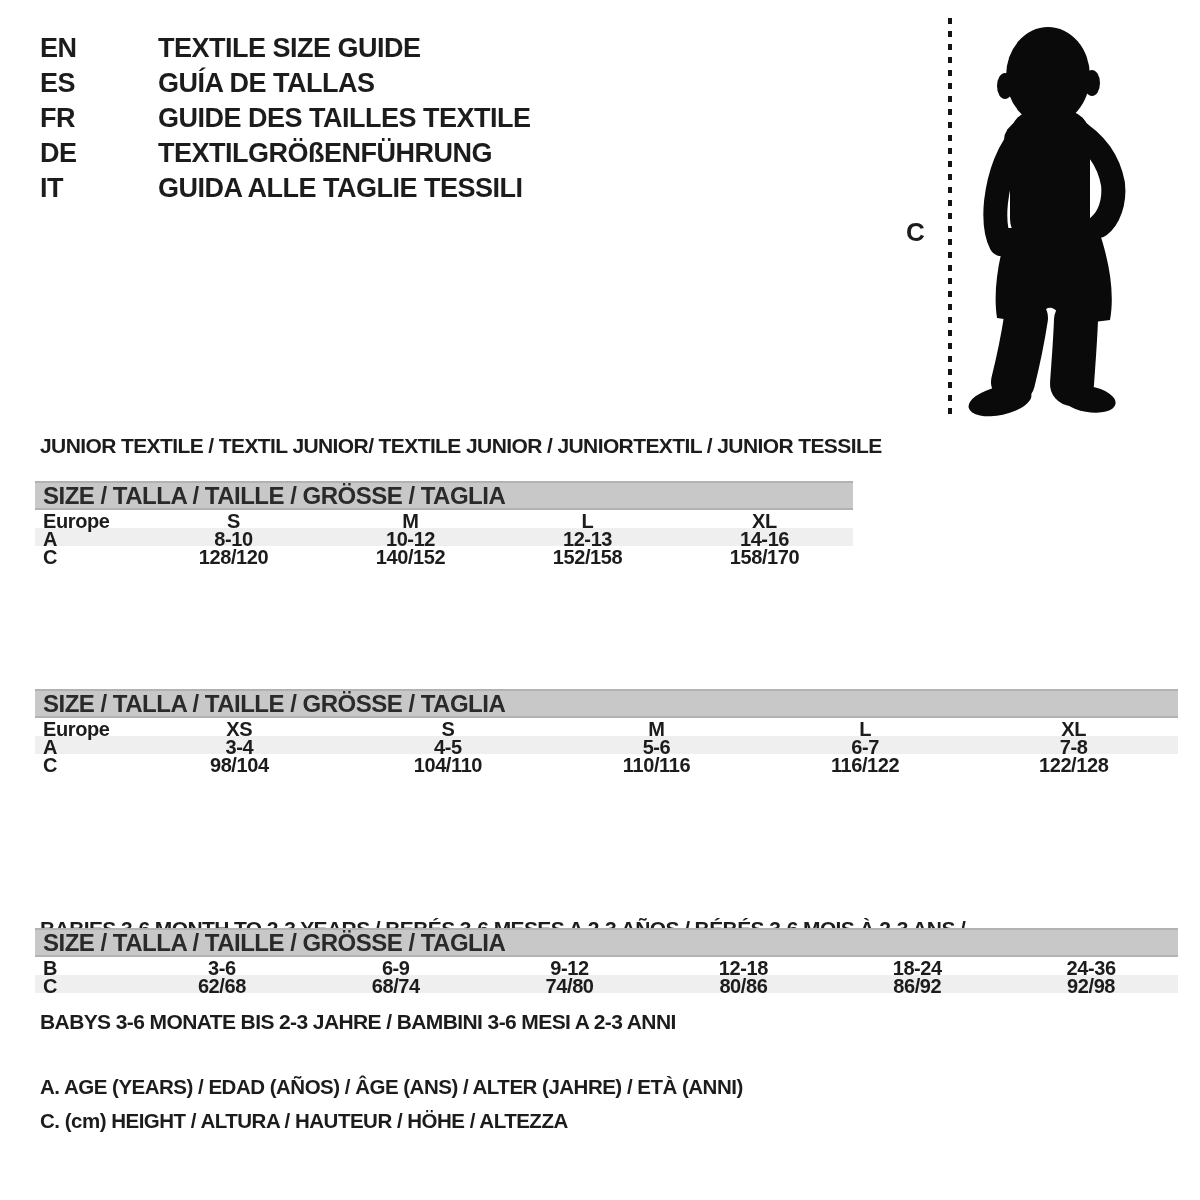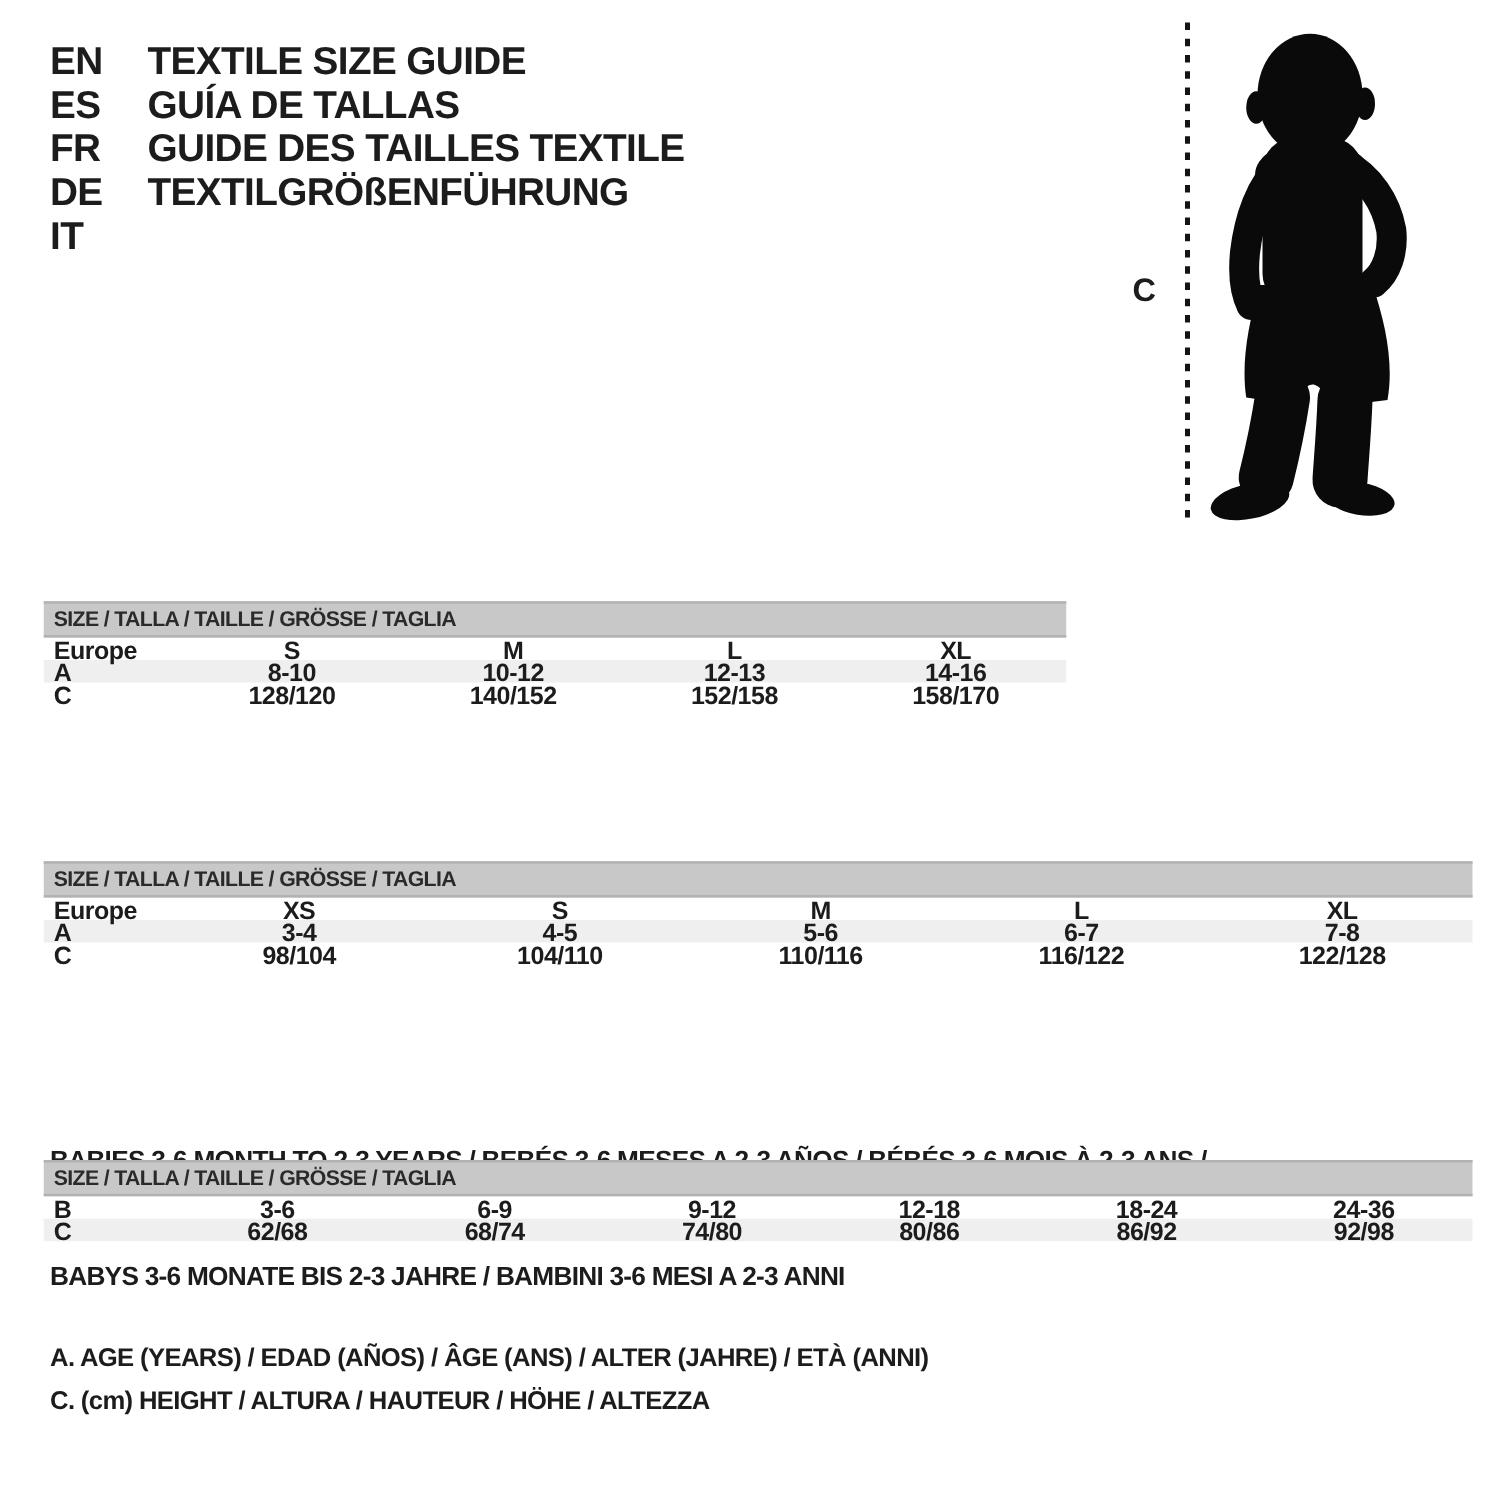--- a/index.html
+++ b/index.html
@@ -5,42 +5,42 @@
   html,body { margin:0; padding:0; background:#ffffff; }
   body {
     width:1200px; height:1200px;
     font-family:"Liberation Sans","DejaVu Sans",sans-serif;
     color:#1c1c1c;
   }
   .page { position:relative; width:1200px; height:1200px; background:#ffffff; overflow:hidden; }
 
   
   .lang-list { position:absolute; left:40px; top:31px; }
-  .lang-row { display:flex; height:35px; align-items:center; font-weight:700; font-size:31px; letter-spacing:-0.5px; }
+  .lang-row { display:flex; height:35px; align-items:center; font-weight:700; font-size:27px; letter-spacing:-0.5px;gap:40px; }
   .lang-code { width:78px; }
 
   
   .dash-line { position:absolute; left:946px; top:16px; }
   .figure-label { position:absolute; left:906px; top:217px; font-weight:700; font-size:26px; }
   .baby { position:absolute; left:962px; top:20px; }
 
   
   .sec-title { position:absolute; left:40px; font-weight:700; font-size:21px; letter-spacing:-0.6px; white-space:pre; }
   .t-junior   { top:434px; }
   .t-children { top:642px; }
   .t-babies   { top:851px; line-height:31px; }
   .sub { font-size:14px; position:relative; top:4px; }
 
   
   .size-bar {
     position:absolute; left:35px; height:25px;
     background:#c8c8c8;
     border-top:2px solid #b2b2b2; border-bottom:2px solid #b2b2b2;
     display:flex; align-items:center; padding-left:8px;
-    font-weight:700; font-size:17px; letter-spacing:-0.5px; color:#2a2a2a;
+    font-weight:700; font-size:24px; letter-spacing:-0.5px; color:#2a2a2a;
   }
   .bar-junior   { top:481px; width:810px; }
   .bar-children { top:689px; width:1135px; }
   .bar-babies   { top:928px; width:1135px; }
 
   
   .tbl { position:absolute; left:35px; }
   .tbl-junior   { top:510px; width:818px; }
   .tbl-children { top:718px; width:1143px; }
   .tbl-babies   { top:957px; width:1143px; }
@@ -73,20 +73,21 @@
     <div class="lang-row">
       <span class="lang-code">FR</span>
       <span class="lang-title">GUIDE DES TAILLES TEXTILE</span>
     </div>
     <div class="lang-row">
       <span class="lang-code">DE</span>
       <span class="lang-title">TEXTILGRÖßENFÜHRUNG</span>
     </div>
     <div class="lang-row">
       <span class="lang-code">IT</span>
+      <span class="lang-title">GUIDA ALLE TAGLIE TESSILI</span>
     </div>
   </div>
 
   <svg class="dash-line" width="8" height="400" aria-hidden="true">
     <line x1="4" y1="2" x2="4" y2="398" stroke="#141414" stroke-width="4" stroke-dasharray="6 7"></line>
   </svg>
   <div class="figure-label">C</div>
   <svg class="baby" width="182" height="398" viewBox="0 0 182 398" aria-hidden="true">
     <g fill="#0a0a0a" stroke="none">
       <ellipse cx="86" cy="56" rx="42" ry="49"></ellipse>
@@ -97,20 +98,21 @@
       <path d="M64,112 C46,128 37,156 34,182 C32,202 34,214 39,224" fill="none" stroke="#0a0a0a" stroke-width="24" stroke-linecap="round"></path>
       <path d="M112,110 C134,122 147,142 151,164 C153,182 147,198 137,206" fill="none" stroke="#0a0a0a" stroke-width="24" stroke-linecap="round"></path>
       <path d="M46,208 C36,240 31,272 35,298 L76,304 C78,293 84,286 90,288 C96,290 100,298 100,306 L148,300 C153,272 147,240 136,208 Z"></path>
       <path d="M64,298 C60,324 55,346 51,362" fill="none" stroke="#0a0a0a" stroke-width="44" stroke-linecap="round"></path>
       <path d="M114,300 C113,326 111,348 110,364" fill="none" stroke="#0a0a0a" stroke-width="44" stroke-linecap="round"></path>
       <ellipse cx="38" cy="381" rx="32" ry="14" transform="rotate(-12 38 381)"></ellipse>
       <ellipse cx="126" cy="379" rx="28" ry="13" transform="rotate(10 126 379)"></ellipse>
     </g>
   </svg>
 
+  <div class="sec-title t-junior">JUNIOR TEXTILE / TEXTIL JUNIOR/ TEXTILE JUNIOR / JUNIORTEXTIL / JUNIOR TESSILE</div>
   <div class="size-bar bar-junior">SIZE / TALLA / TAILLE / GRÖSSE / TAGLIA</div>
   <div class="tbl tbl-junior">
     <div class="trow cols4">
       <span class="rlabel">Europe</span>
       <span class="cell">S</span>
       <span class="cell">M</span>
       <span class="cell">L</span>
       <span class="cell">XL</span>
     </div>
     <div class="trow cols4 shaded">

